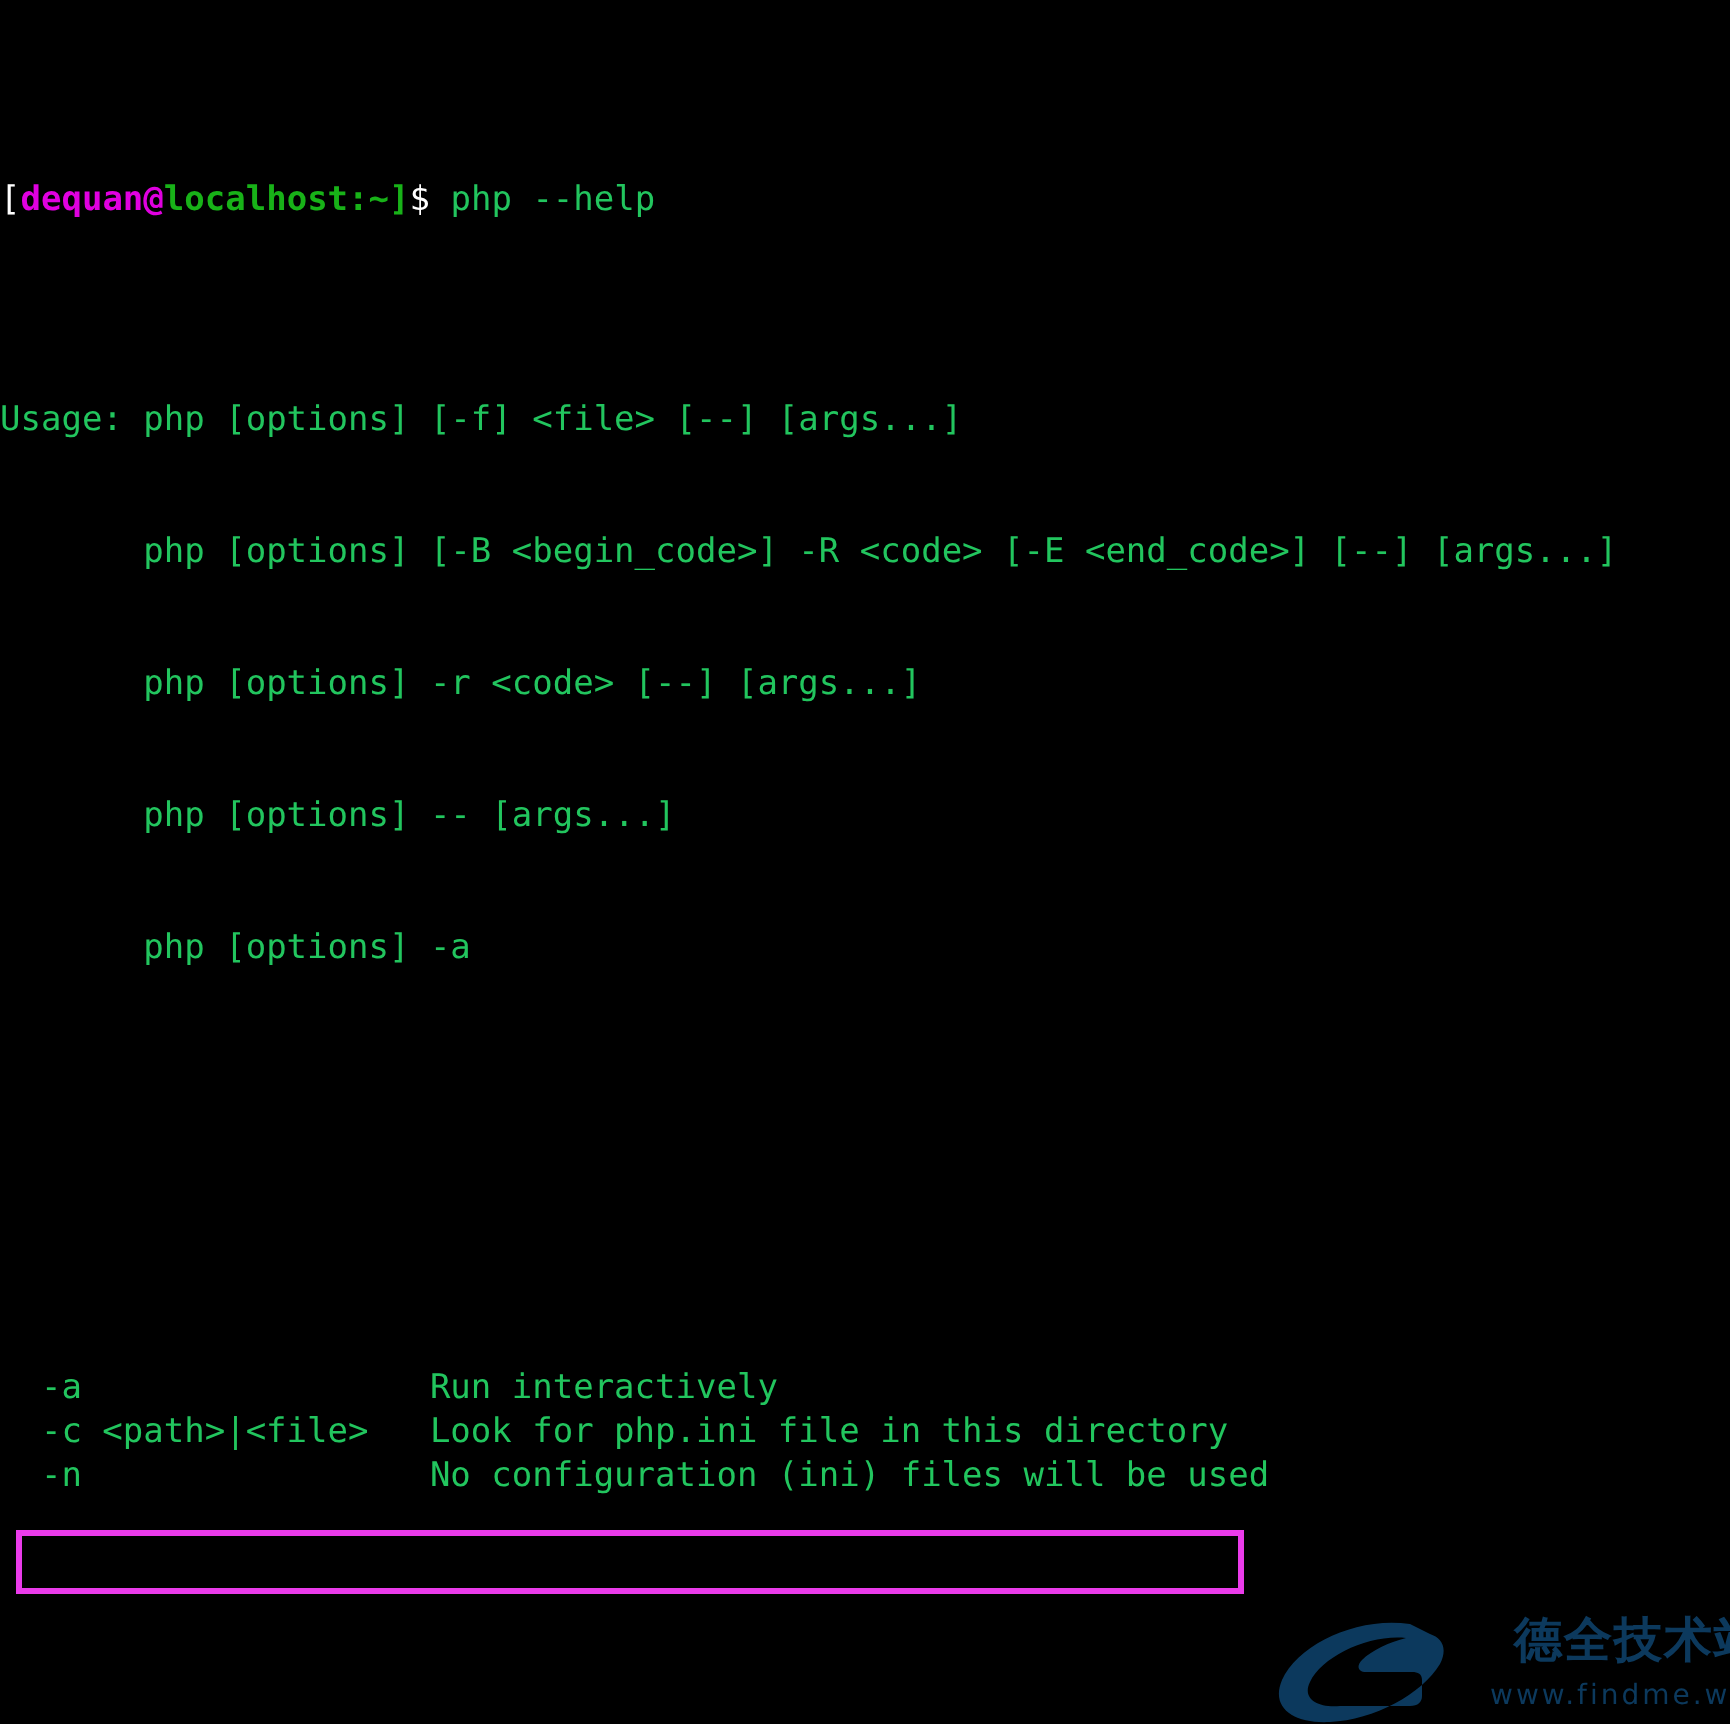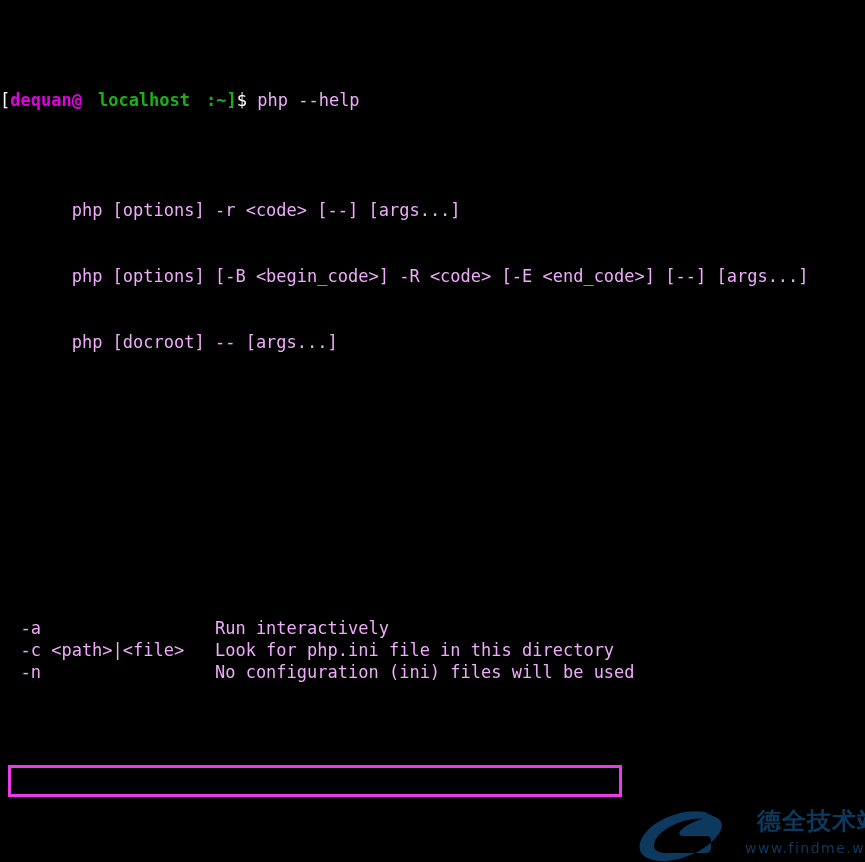--- a/index.html
+++ b/index.html
@@ -30,24 +30,24 @@
     font-size: 17px;
     line-height: 22px;
   }
   .line {
     height: 22px;
     white-space: pre;
     display: block;
     font-family: "DejaVu Sans Mono", "Liberation Mono", monospace;
   }
   .seg { white-space: pre; }
-  .c-white   { color: #f0abfc; }
+  .c-white   { color: #22c55e; }
   .c-bright  { color: #ffffff; }
   .c-magenta { color: #e000e0; font-weight: bold; }
-  .c-green   { color: #18b218; font-weight: bold; margin-left: 16px; }
+  .c-green   { color: #18b218; font-weight: bold; }
 
   
   #ini-highlight {
     position: absolute;
     left: 8px;
     top: 765px;
     width: 614px;
     height: 32px;
     border: 3px solid #ea3bea;
     box-sizing: border-box;
@@ -91,24 +91,25 @@
 <body>
 
 <div id="terminal">
 
   <div id="screen">
 
     
     <div class="line"><span class="seg c-bright">[</span><span class="seg c-magenta" style="color: rgb(224, 0, 224);">dequan</span><span class="seg c-magenta" style="color: rgb(224, 0, 224);">@</span><span class="seg c-green" style="color: rgb(24, 178, 24);">localhost</span><span class="seg c-green" style="color: rgb(24, 178, 24);">:~]</span><span class="seg c-bright">$</span><span class="seg c-white"> php --help</span></div>
 
     
+    <div class="line"><span class="seg c-white">Usage: </span><span class="seg c-white">php [options] [-f] &lt;file&gt; [--] [args...]</span></div>
+    <div class="line"><span class="seg c-white">       </span><span class="seg c-white">php [options] [-B &lt;begin_code&gt;] -R &lt;code&gt; [-E &lt;end_code&gt;] [--] [args...]</span></div>
     <div class="line"><span class="seg c-white">       </span><span class="seg c-white">php [options] -r &lt;code&gt; [--] [args...]</span></div>
-    <div class="line"><span class="seg c-white">       </span><span class="seg c-white">php [options] [-B &lt;begin_code&gt;] -R &lt;code&gt; [-E &lt;end_code&gt;] [--] [args...]</span></div>
-    <div class="line"><span class="seg c-white">       </span><span class="seg c-white">php [docroot] -- [args...]</span></div>
-    <div class="line"><span class="seg c-white">       </span></div>
+    <div class="line"><span class="seg c-white">       </span><span class="seg c-white">php [options] -- [args...]</span></div>
+    <div class="line"><span class="seg c-white">       </span><span class="seg c-white">php [options] -a</span></div>
 
     
     <div class="line">&nbsp;</div>
 
     
     <div id="options-block"><div class="line"><span class="seg c-white">  -a                 </span><span class="seg c-white">Run interactively</span></div><div class="line"><span class="seg c-white">  -c &lt;path&gt;|&lt;file&gt;   </span><span class="seg c-white">Look for php.ini file in this directory</span></div><div class="line"><span class="seg c-white">  -n                 </span><span class="seg c-white">No configuration (ini) files will be used</span></div></div>
 
     
     
 

